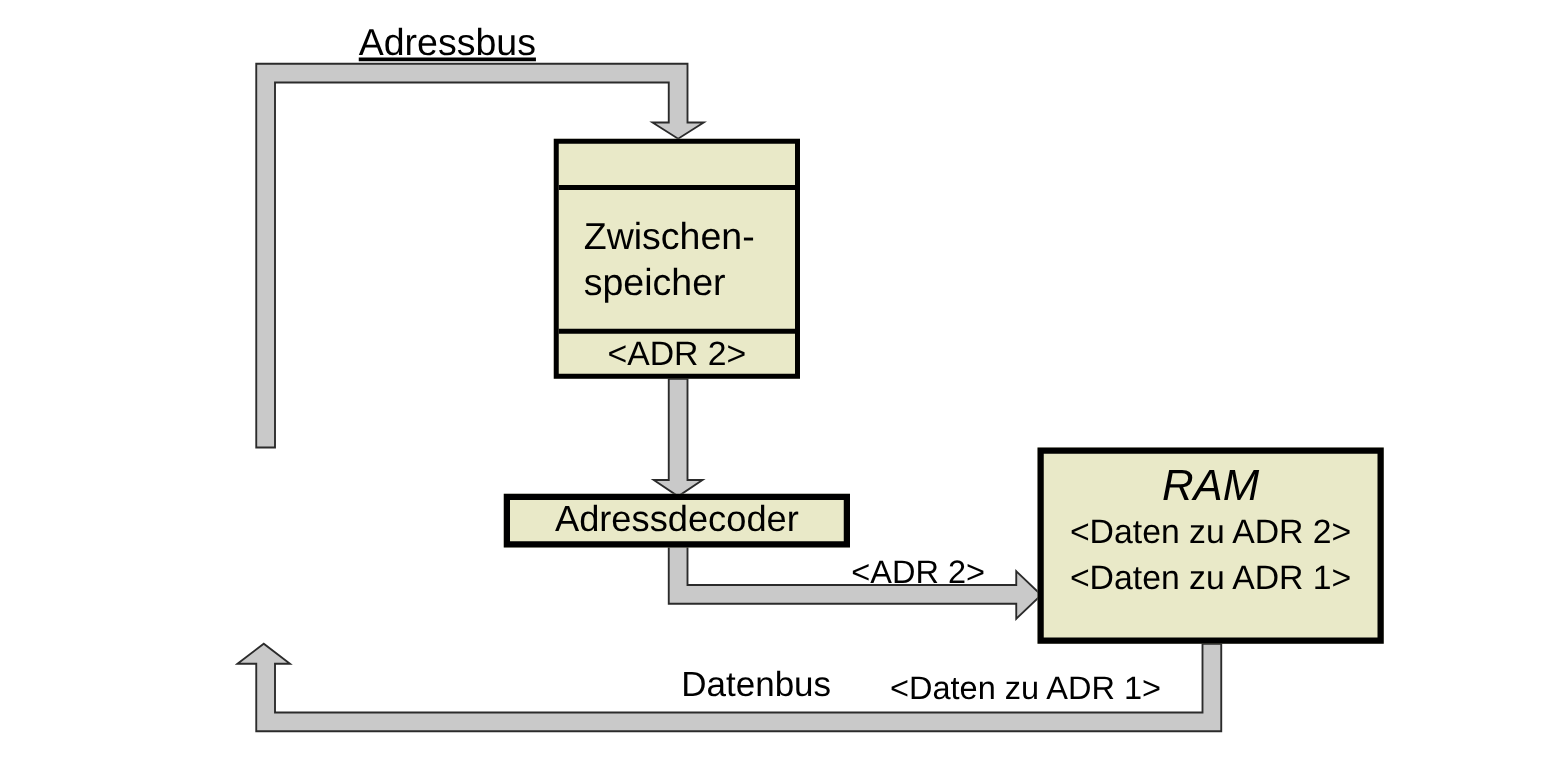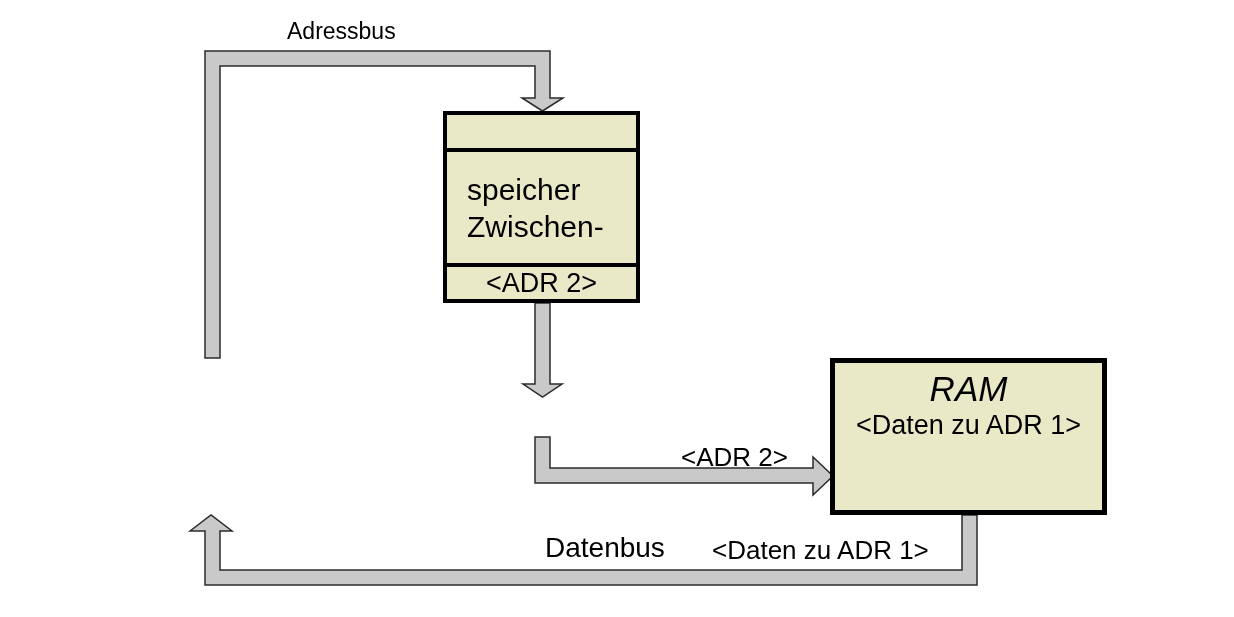--- a/index.html
+++ b/index.html
@@ -60,21 +60,21 @@
     font-size:29px;
   }
   .ram{
     left:830px;top:358px;width:277px;height:157px;
     display:flex;flex-direction:column;align-items:center;
     padding-top:8px;
   }
   .ram-title{font-size:35px;line-height:36px;font-style:italic;}
   .ram-row{font-size:27px;line-height:37px;}
   .flabel{position:absolute;white-space:nowrap;}
-  .lbl-adressbus{left:287px;top:18px;font-size:23px;}
+  .lbl-adressbus{left:287px;top:18px;font-size:30px;text-decoration:underline;}
   .lbl-adr2{left:681px;top:442px;font-size:26px;}
   .lbl-datenbus{left:505px;top:532px;font-size:28px;margin-left:40px;}
   .lbl-daten-adr1{left:712px;top:535px;font-size:26px;}
 </style>
 </head>
 <body>
 
 <div class="canvas">
 
   <svg class="buses" width="1234" height="617" viewBox="0 0 1234 617">
@@ -85,29 +85,33 @@
 
     <polygon points="535,437 535,483 813,483 813,495 833,476 813,457 813,468 550,468 550,437"></polygon>
 
     <polygon points="190,531 211,515 232,531 220,531 220,570 962,570 962,515 977,515 977,585 205,585 205,531"></polygon>
   </svg>
 
 
   <div class="box buffer">
     <div class="buffer-row1"></div>
     <div class="buffer-row2">
+      <div>Zwischen-</div>
       <div>speicher</div>
-      <div>Zwischen-</div>
     </div>
     <div class="buffer-row3">&lt;ADR 2&gt;</div>
   </div>
 
+  <div class="box decoder">
+    <span>Adressdecoder</span>
+  </div>
 
   <div class="box ram">
     <div class="ram-title">RAM</div>
+    <div class="ram-row">&lt;Daten zu ADR 2&gt;</div>
     <div class="ram-row">&lt;Daten zu ADR 1&gt;</div>
   </div>
 
   <div class="flabel lbl-adressbus">Adressbus</div>
   <div class="flabel lbl-adr2">&lt;ADR 2&gt;</div>
   <div class="flabel lbl-datenbus">Datenbus</div>
   <div class="flabel lbl-daten-adr1">&lt;Daten zu ADR 1&gt;</div>
 
 </div>
 

